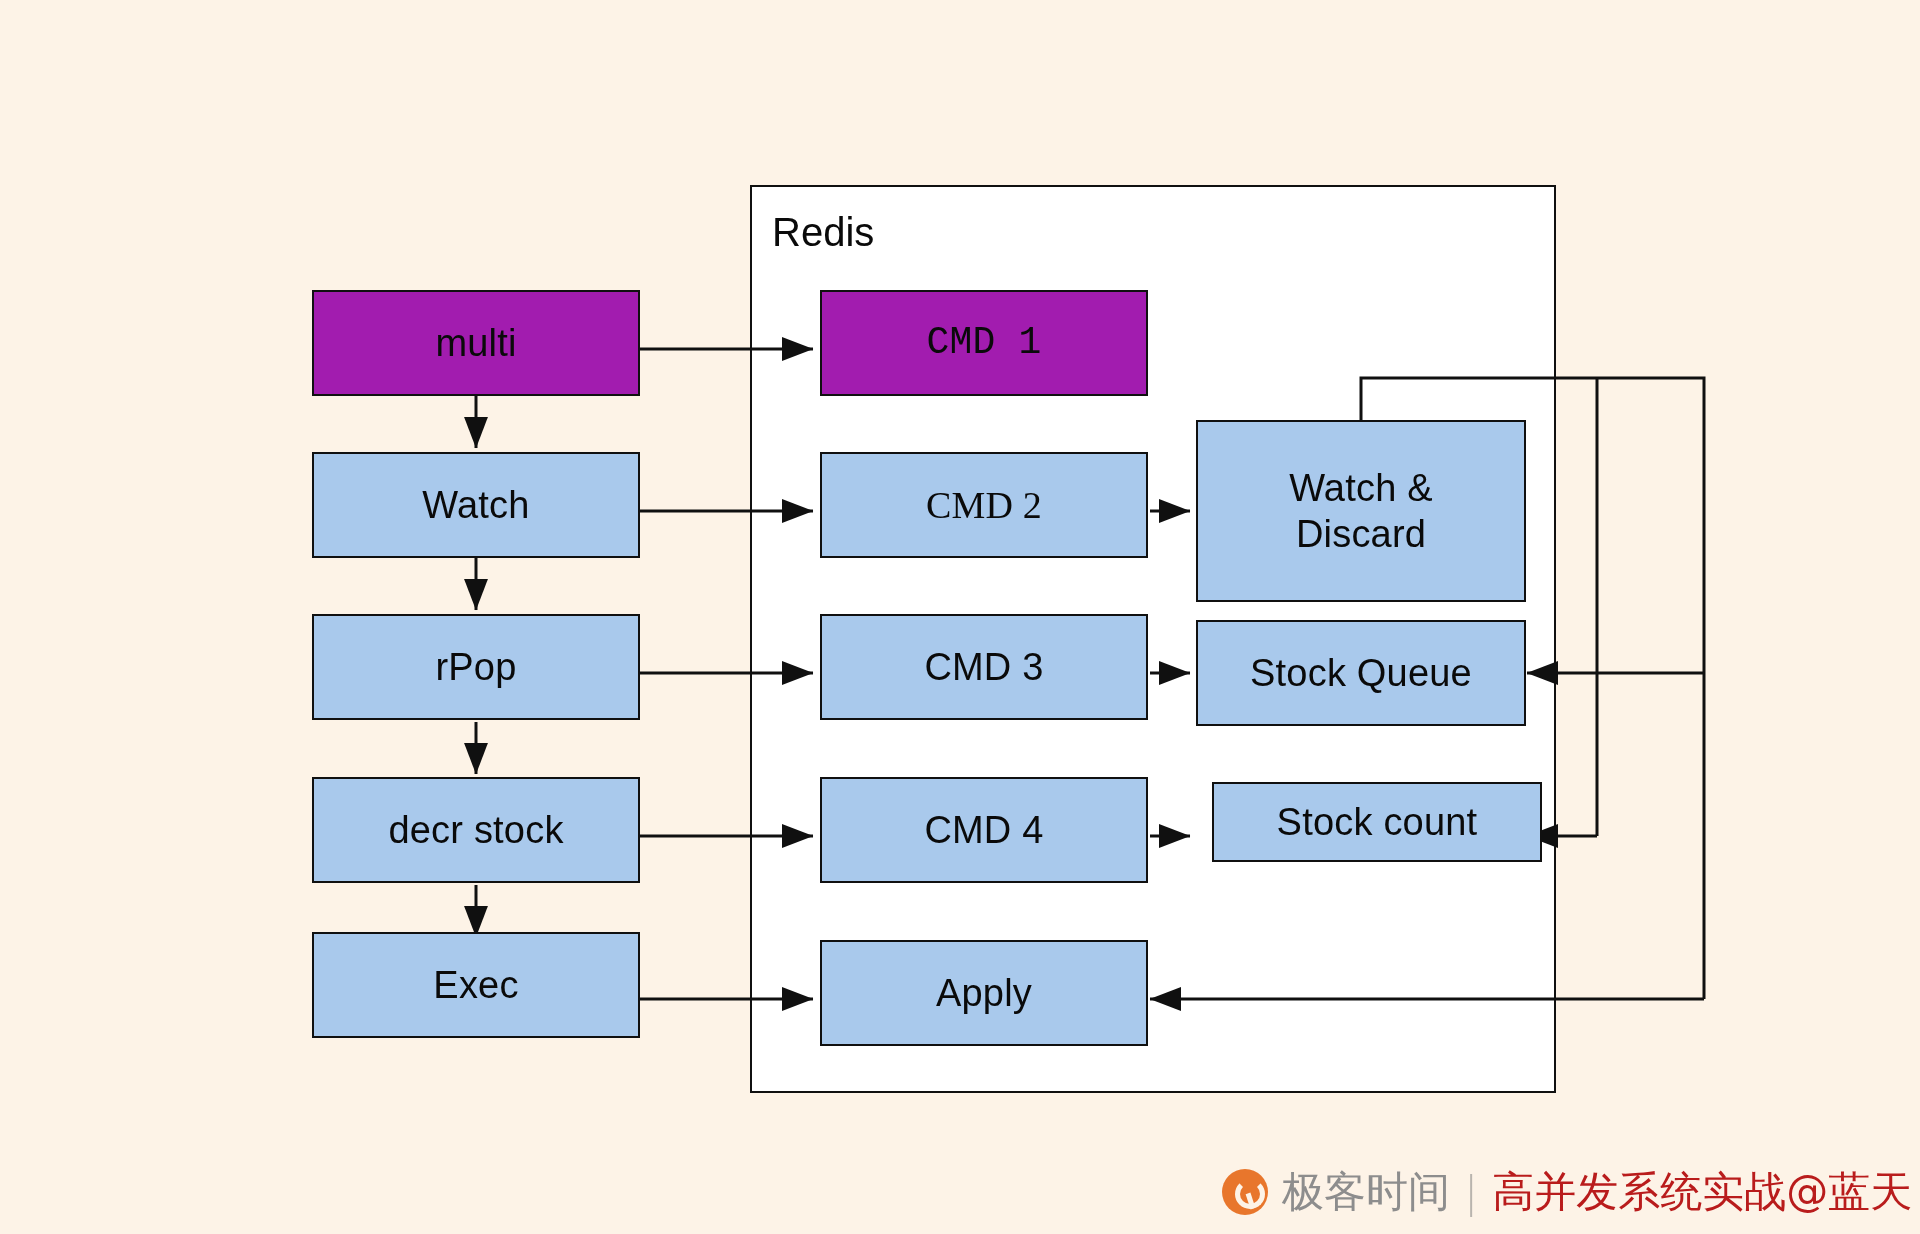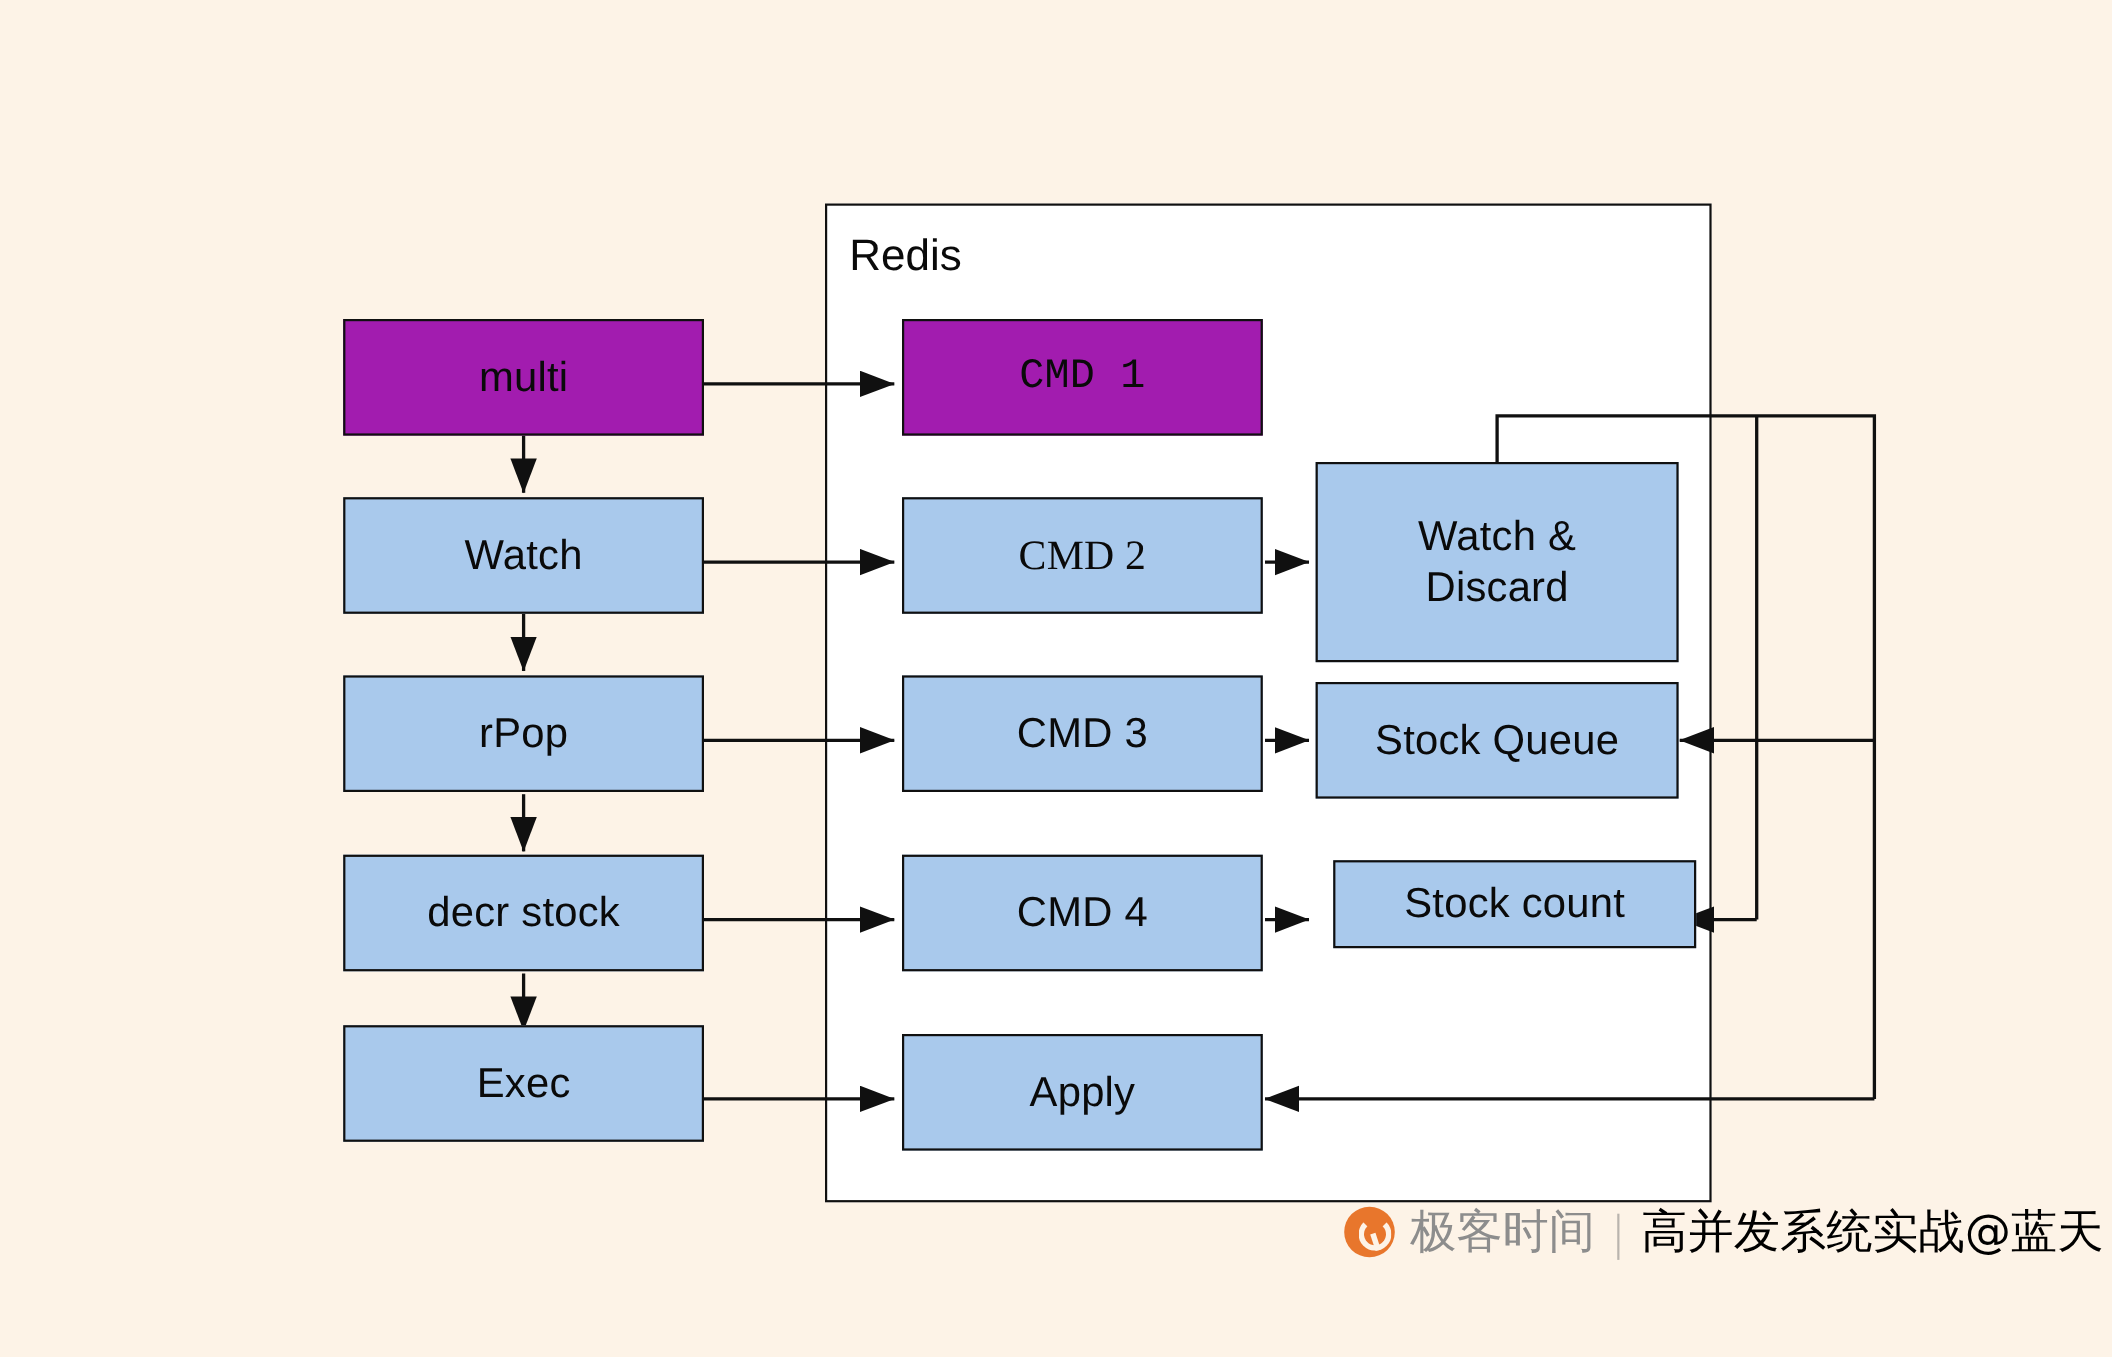--- a/index.html
+++ b/index.html
@@ -81,21 +81,21 @@
   .wm-logo::before {
     content: "";
     position: absolute;
     left: 26px; top: 24px;
     width: 5px; height: 16px;
     background: #fdf3e7;
     transform: rotate(-18deg);
   }
   .wm-brand { color: #8d8d8d; }
   .wm-sep { color: #b9b4ae; font-weight: 300; }
-  .wm-sub { color: #000000; }
+  .wm-sub { color: #b91c1c; }
 </style>
 </head>
 <body>
 
 <div id="canvas">
 
   <div class="container-box" style="left:750px; top:185px; width:806px; height:908px;"></div>
   <div class="container-label" style="left:772px; top:210px;">Redis</div>
 
   <svg class="layer" viewBox="0 0 1920 1234">
@@ -168,20 +168,20 @@
     <span>Watch &amp;</span>
     <span>Discard</span>
   </div>
   <div class="node blue" style="left:1196px; top:620px; width:330px; height:106px;">
     <span>Stock Queue</span>
   </div>
   <div class="node blue" style="left:1212px; top:782px; width:330px; height:80px;">
     <span>Stock count</span>
   </div>
 
-  <div class="watermark" style="left:1222px; top:1092px;">
+  <div class="watermark" style="left:1222px; top:1164px;">
     <span class="wm-logo"></span>
     <span class="wm-brand">极客时间</span>
     <span class="wm-sep">|</span>
     <span class="wm-sub">高并发系统实战@蓝天</span>
   </div>
 
 </div>
 
 </body></html>

